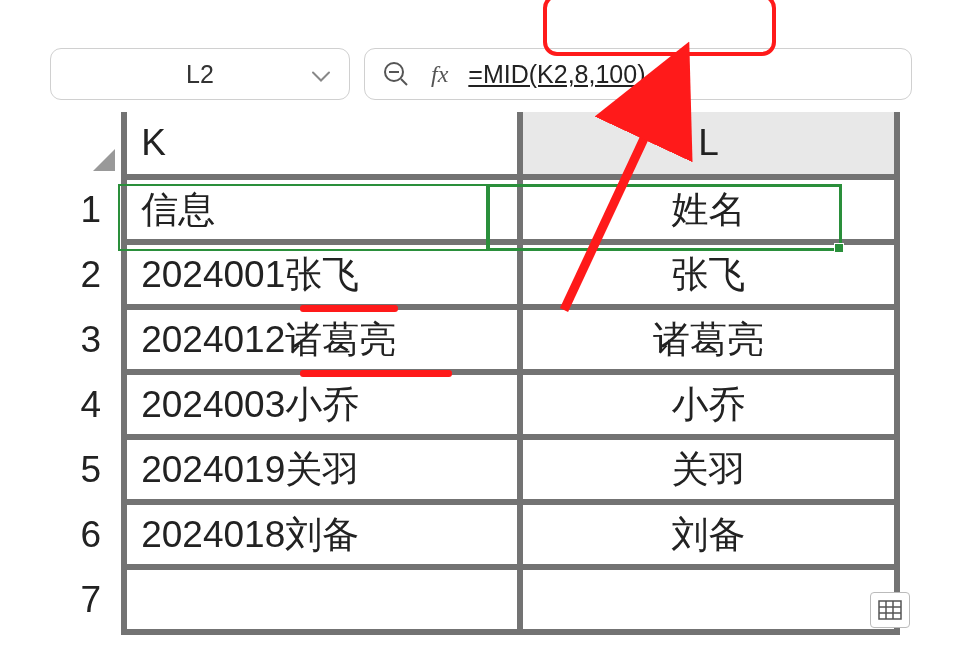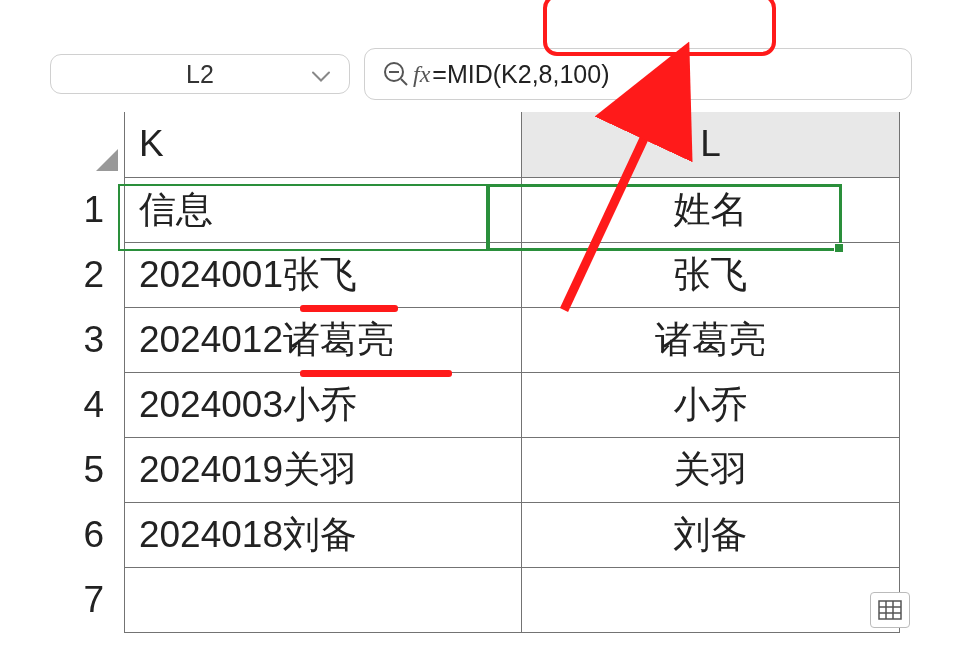--- a/index.html
+++ b/index.html
@@ -18,21 +18,21 @@
     .top-bar {
       display: flex;
       gap: 14px;
       padding: 48px 50px 12px 50px;
       align-items: center;
     }
     .name-box {
       background: #fff;
       border: 1px solid #d0d0d0;
       border-radius: 11px;
-      height: 40px;
+      height: 52px;
       width: 300px;
       display: flex;
       align-items: center;
       justify-content: center;
       position: relative;
       font-size: 25px;
       color: #333;
     }
     .name-box-chevron {
       position: absolute;
@@ -42,62 +42,63 @@
     }
     .formula-bar {
       background: #fff;
       border: 1px solid #d0d0d0;
       border-radius: 11px;
       height: 52px;
       flex: 1;
       display: flex;
       align-items: center;
       padding: 0 16px;
-      gap: 2px;
+      gap: 20px;
       font-size: 25px;
       color: #333;
       position: relative;
     }
     .formula-icon {
       display: flex;
       align-items: center;
       justify-content: center;
       width: 30px;
       height: 30px;
     }
     .fx-label {
       font-style: italic;
       font-size: 24px;
       color: #555;
       font-family: serif;
     }
     .formula-text {
       font-size: 25px;
       color: #222;
+      text-decoration: underline;
     }
     .formula-highlight {
       position: absolute;
       border: 4px solid #ff1a1a;
       border-radius: 14px;
       left: 543px;
       top: -6px;
       width: 233px;
       height: 62px;
       pointer-events: none;
     }
     .grid-area {
       padding: 0 30px 0 30px;
       position: relative;
     }
     .sheet {
       border-collapse: collapse;
       width: 870px;
     }
     .sheet td, .sheet th {
-      border: 1px solid #737373;
+      border: 6px solid #737373;
       font-size: 37px;
       height: 65px;
       vertical-align: middle;
       padding: 0 14px;
       font-weight: normal;
       color: #222;
       background: #fff;
     }
     .row-header {
       width: 88px;

